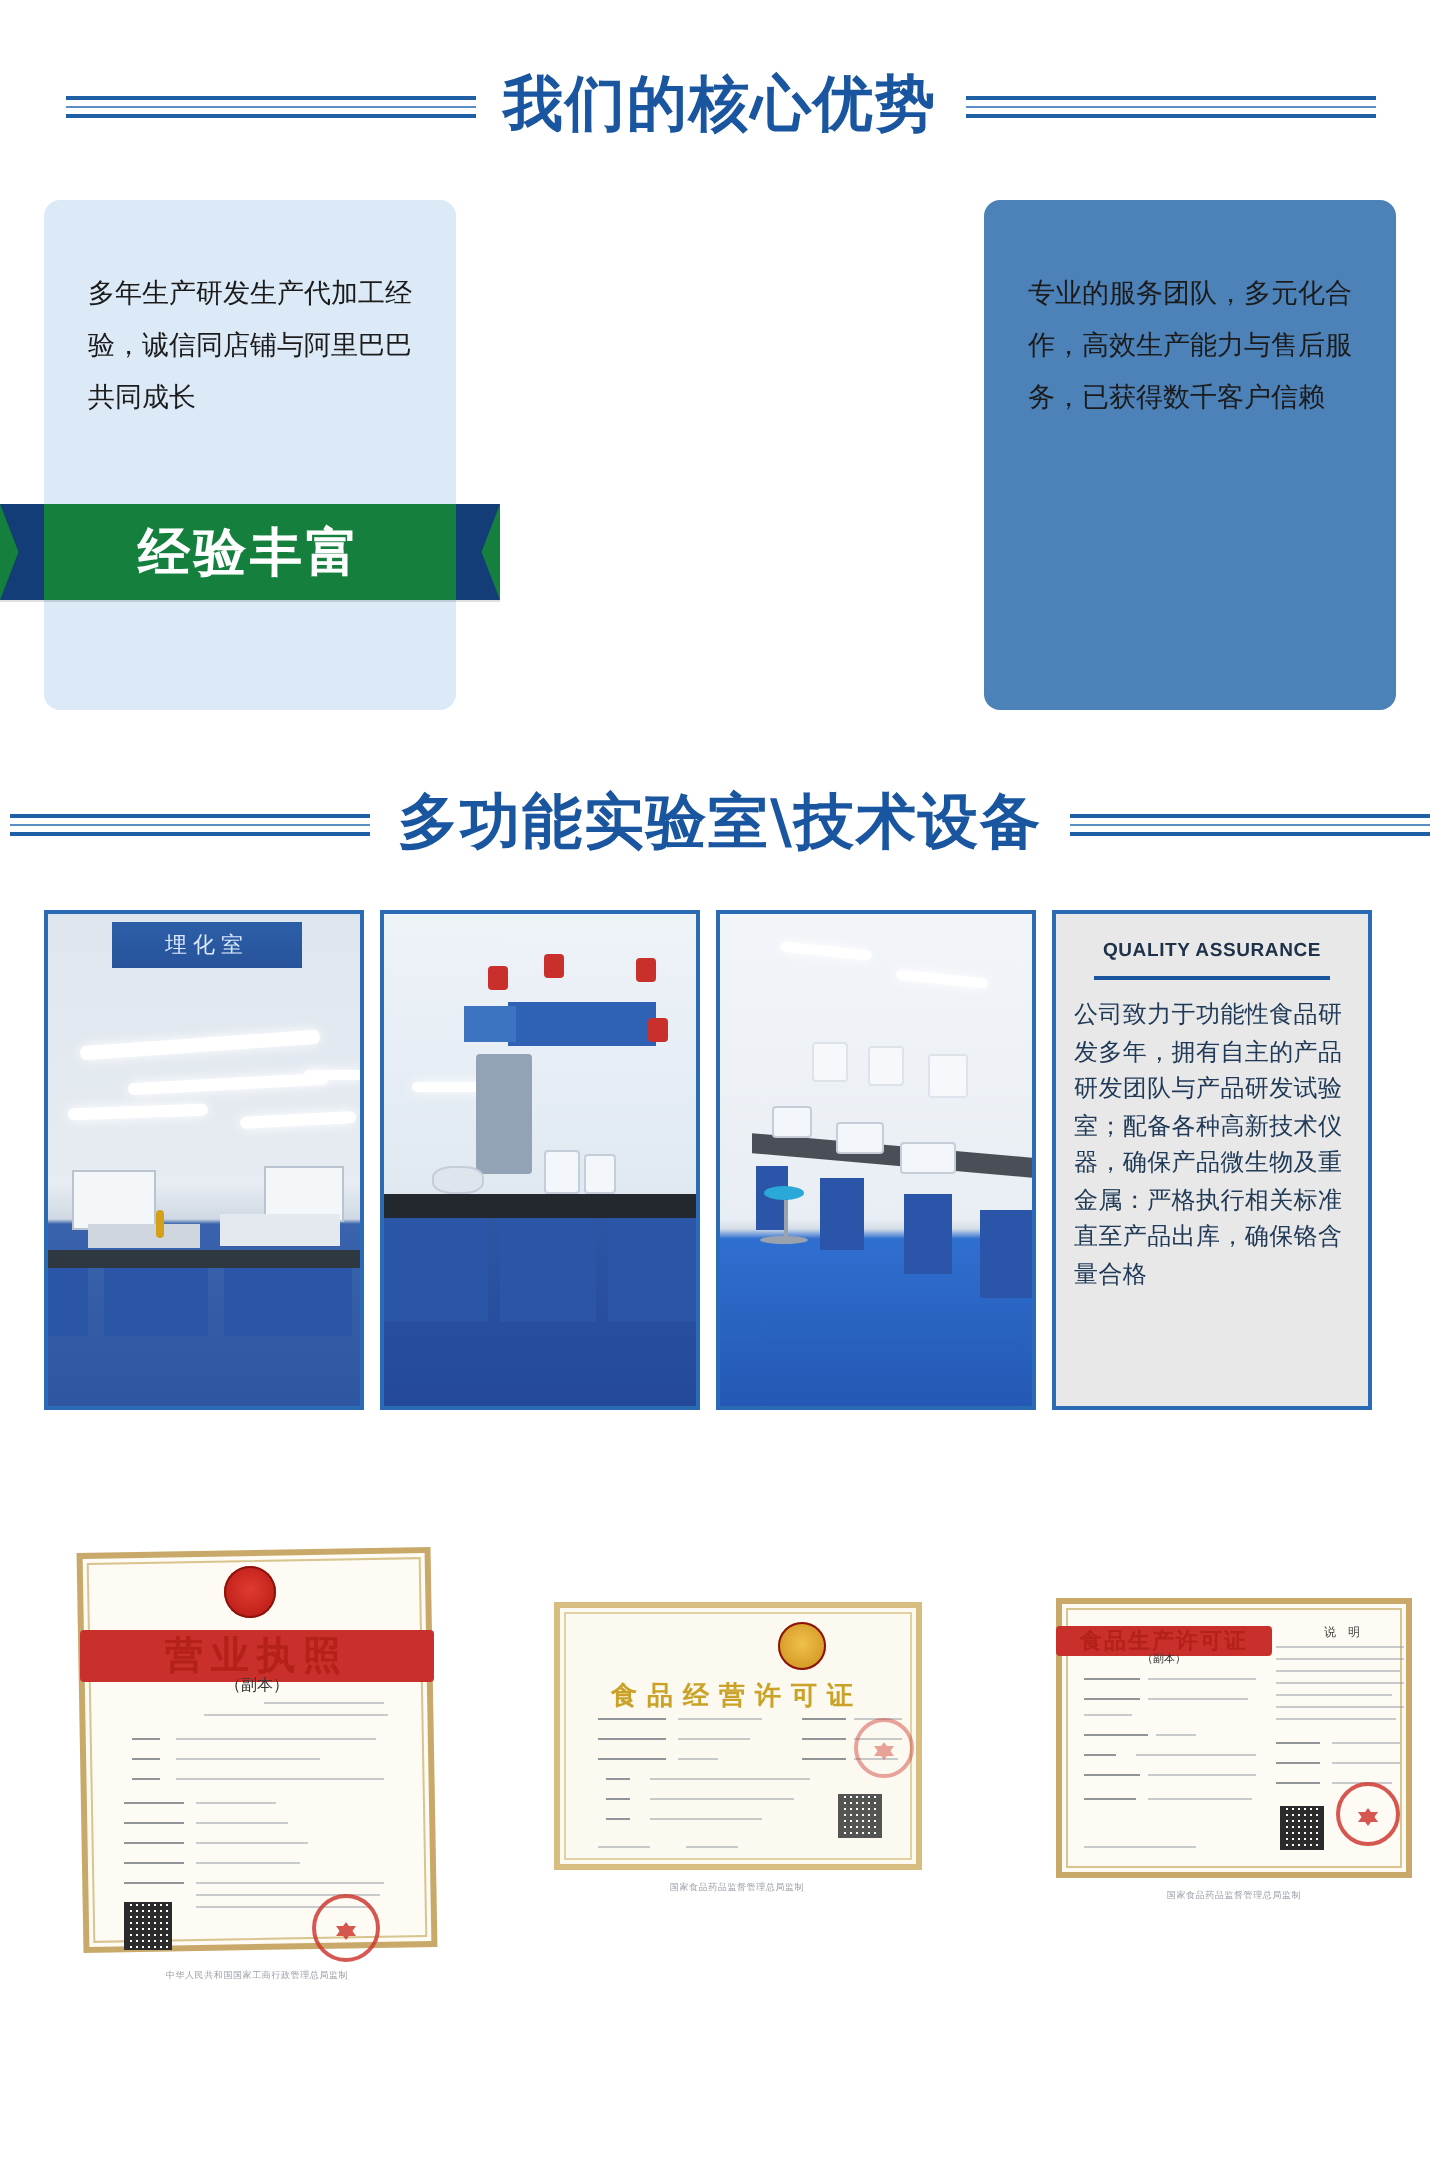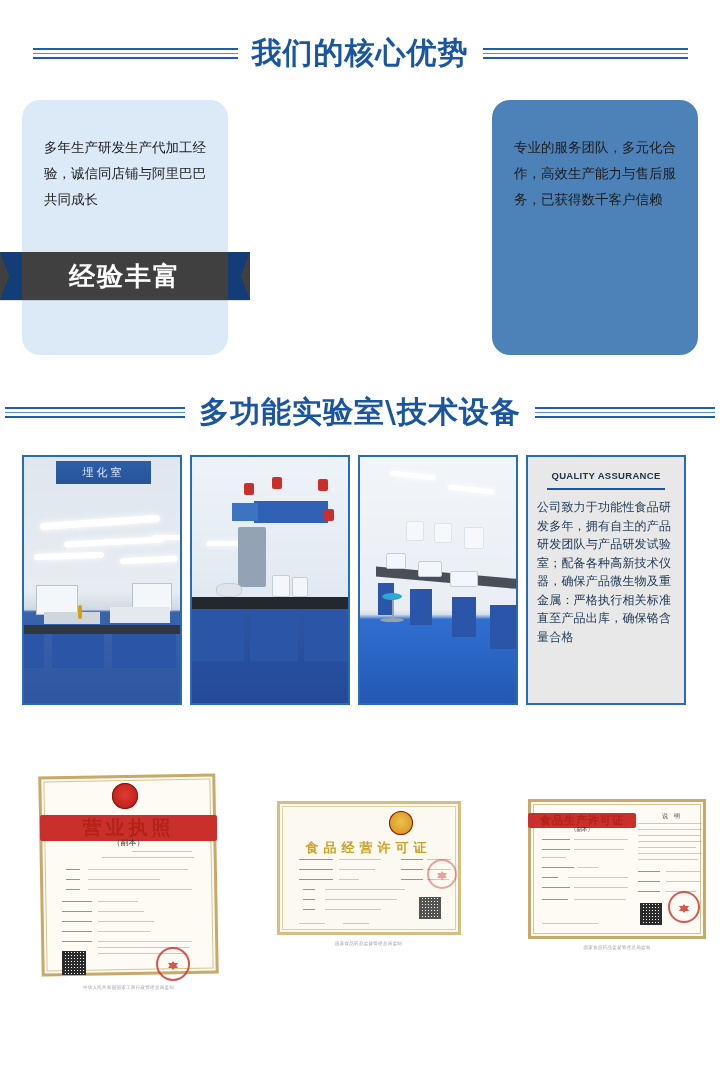--- a/index.html
+++ b/index.html
@@ -23,31 +23,31 @@
     line-height:1;
     font-family:"DejaVu Sans","Liberation Sans",sans-serif;
   }
 
   
   .cards{
     display:flex;justify-content:space-between;
     padding:0 22px;box-sizing:border-box;width:720px;
   }
   .card{
-    position:relative;width:206px;height:255px;border-radius:18px;
+    position:relative;width:206px;height:255px;border-radius:8px;
     box-sizing:border-box;
   }
   .card .body{
     padding:34px 22px 0 22px;
     font-size:13.5px;line-height:26px;color:#1b1b1b;
     font-family:"DejaVu Sans","Liberation Sans",sans-serif;
   }
   .ribbon{
     position:absolute;left:-22px;right:-22px;top:152px;height:48px;
-    background:#404040;
+    background:#15803d;
     display:flex;align-items:center;justify-content:center;
     color:#ffffff;font-size:26px;font-weight:bold;letter-spacing:2px;
     font-family:"DejaVu Sans","Liberation Sans",sans-serif;
     box-shadow:0 1px 0 rgba(0,0,0,.12);
   }
   .ribbon::before,.ribbon::after{
     content:"";position:absolute;top:0;width:22px;height:48px;
     background:#123d77;
   }
   .ribbon::before{left:0;clip-path:polygon(0 0,100% 0,100% 100%,0 100%,42% 50%);}

